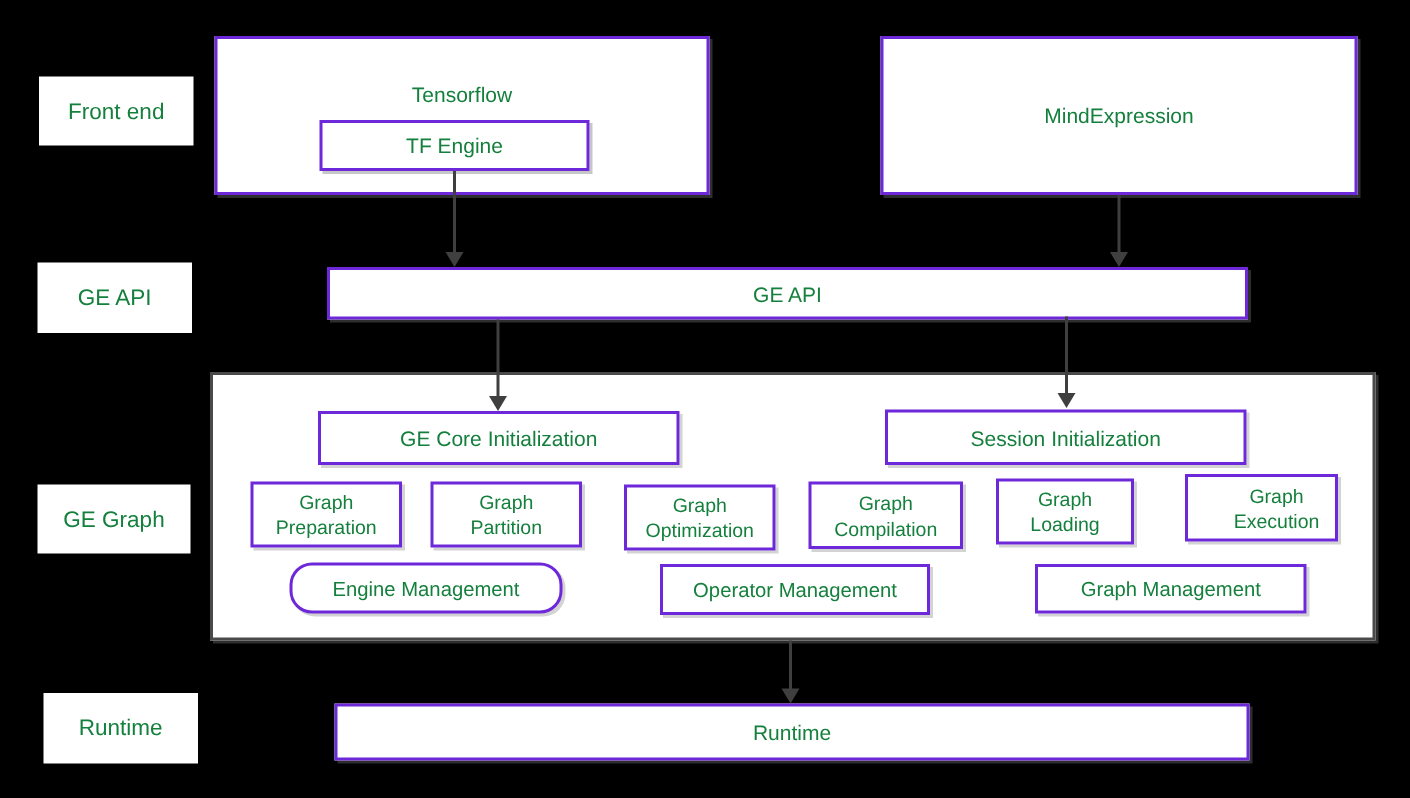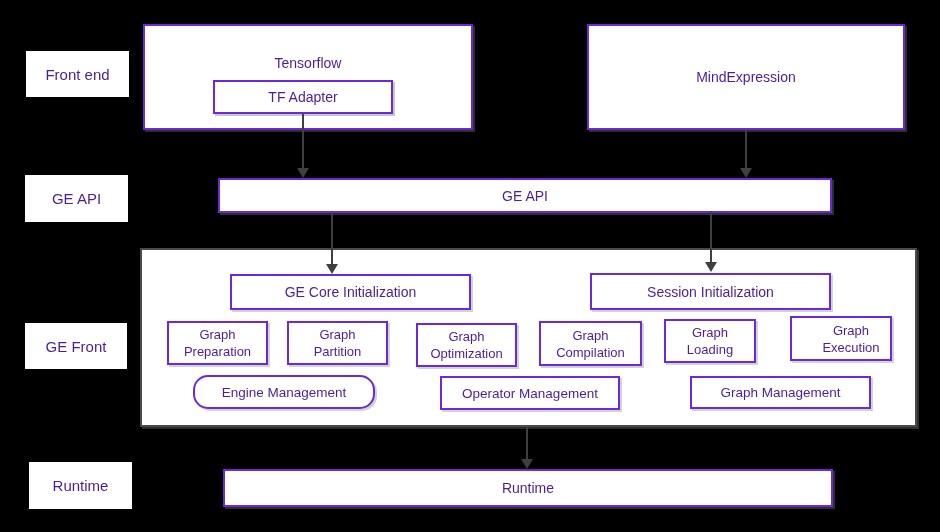--- a/index.html
+++ b/index.html
@@ -1,18 +1,18 @@
 <!DOCTYPE html>
 <html><head>
 <meta charset="utf-8">
 <style>
   html, body { margin:0; padding:0; background:#000; }
   .canvas {
     position:relative; width:940px; height:532px; background:#000;
-    font-family:"Liberation Sans", sans-serif; color:#4c1d95; overflow:hidden;
+    font-family:"Liberation Sans", sans-serif; color:#15803d; overflow:hidden;
   }
   .box {
     position:absolute; background:#fff; border:2px solid #6d28d9;
     box-sizing:border-box; display:flex; align-items:center; justify-content:center;
     text-align:center; font-size:14px; box-shadow:2px 2px 0 rgba(115,115,115,0.40);
   }
   .label-chip {
     position:absolute; background:#fff; display:flex; align-items:center;
     justify-content:center; text-align:center; font-size:15px; box-sizing:border-box;
   }
@@ -27,21 +27,21 @@
   .tf-title   { position:absolute; top:29px; left:0; right:0; text-align:center; font-size:14px; }
   #tf-adapter { left:68px; top:54px; width:180px; height:34px; }
   #mindexpression { left:587px; top:24px; width:318px; height:106px; }
 
   
   #ge-api-bar { left:218px; top:178px; width:614px; height:35px; }
 
   
   #ge-core { left:140px; top:248px; width:777px; height:179px; display:block; border-color:#4a4a4a; }
   #ge-core .box { box-shadow:2px 2px 0 rgba(130,130,130,0.35); }
-  #ge-core-init { left:70px;  top:24px; width:241px; height:36px;margin-left:18px; }
+  #ge-core-init { left:70px;  top:24px; width:241px; height:36px; }
   #session-init { left:448px; top:23px; width:241px; height:37px; }
   .module { width:101px; height:44px; }
   .module span { display:inline-block; max-width:84px; font-size:13px; line-height:17px; }
   #m0 { left:25px;  top:71px; }
   #m1 { left:145px; top:71px; }
   #m2 { left:274px; top:73px; }
   #m3 { left:397px; top:71px; width:103px; height:45px; }
   #m4 { left:522px; top:69px; width:92px; }
   #m5 { left:648px; top:66px; width:102px; height:45px;padding-left:20px; }
   .mgmt { height:34px; font-size:13.5px; }
@@ -69,27 +69,27 @@
   #a4 { left:705px; top:211px; height:61px; }
   #a5 { left:521px; top:427px; height:42px; }
 </style>
 </head>
 <body>
 
 <div class="canvas">
 
   <div class="label-chip" id="label-frontend">Front end</div>
   <div class="label-chip" id="label-geapi">GE API</div>
-  <div class="label-chip" id="label-gecore">GE Front</div>
+  <div class="label-chip" id="label-gecore">GE Graph</div>
   <div class="label-chip" id="label-runtime">Runtime</div>
 
   <div class="box" id="tensorflow">
     <div class="tf-title">Tensorflow</div>
     <div class="box" id="tf-adapter">
-      <span>TF Adapter</span>
+      <span>TF Engine</span>
     </div>
   </div>
   <div class="box" id="mindexpression">
     <span>MindExpression</span>
   </div>
 
   <div class="box" id="ge-api-bar">
     <span>GE API</span>
   </div>
 

